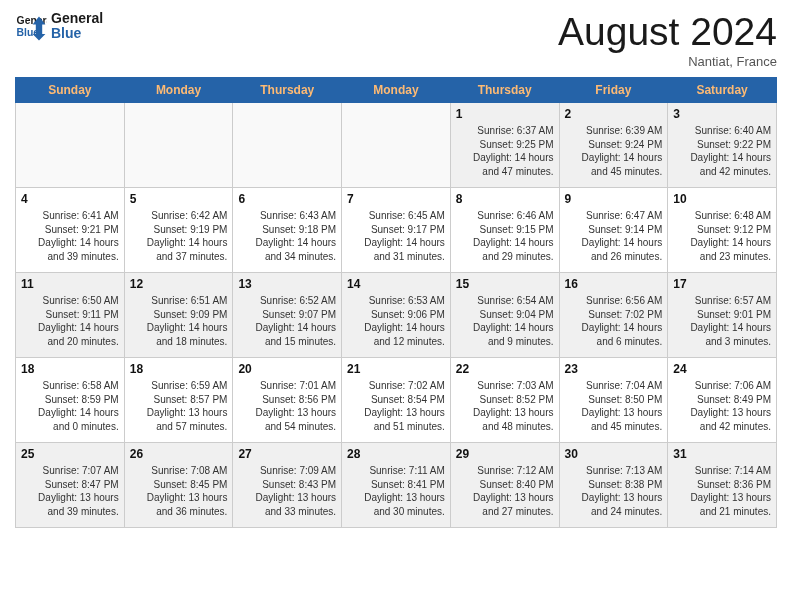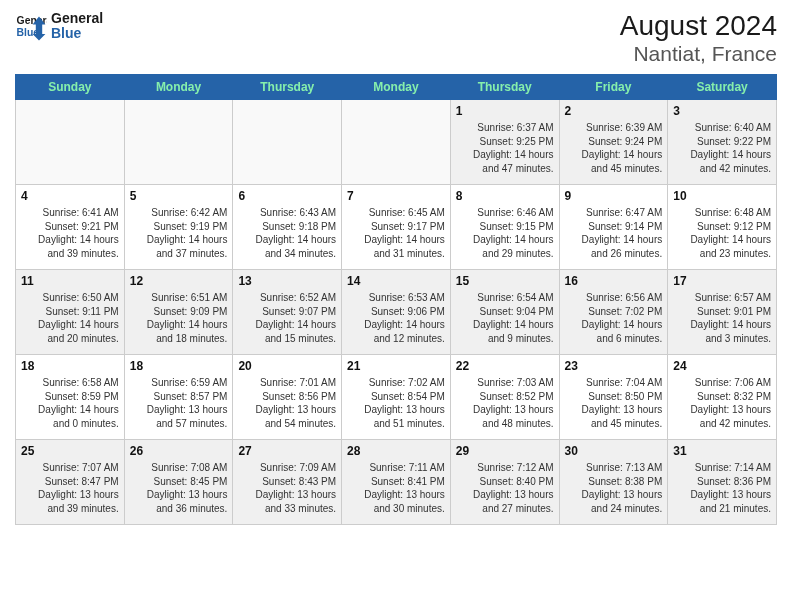--- a/index.html
+++ b/index.html
@@ -22,36 +22,36 @@
       gap: 4px;
     }
     .logo-icon {
       width: 32px;
       height: 32px;
     }
     .title-area {
       text-align: right;
     }
     .month-year {
-      font-size: 28px;
+      font-size: 39px;
       font-weight: normal;
       color: #1a1a1a;
     }
     .location {
-      font-size: 21px;
+      font-size: 13px;
       color: #555;
     }
     table {
       width: 100%;
       border-collapse: collapse;
       table-layout: fixed;
     }
     th {
       background-color: #2563a8;
-      color: #86efac;
+      color: #fdba74;
       font-size: 12px;
       font-weight: bold;
       text-align: center;
       padding: 5px 2px;
       border: 1px solid #2563a8;
     }
     td {
       vertical-align: top;
       border: 1px solid #ccc;
       padding: 4px 5px;
@@ -306,21 +306,21 @@
           <div class="cell-content">
             <div>Sunrise: 7:04 AM</div>
             <div>Sunset: 8:50 PM</div>
             <div>Daylight: 13 hours and 45 minutes.</div>
           </div>
         </td>
         <td>
           <div class="day-number">24</div>
           <div class="cell-content">
             <div>Sunrise: 7:06 AM</div>
-            <div>Sunset: 8:32 PM</div>
+            <div>Sunset: 8:49 PM</div>
             <div>Daylight: 13 hours and 42 minutes.</div>
           </div>
         </td>
       </tr>
       <tr>
         <td class="shaded">
           <div class="day-number">25</div>
           <div class="cell-content">
             <div>Sunrise: 7:07 AM</div>
             <div>Sunset: 8:47 PM</div>

